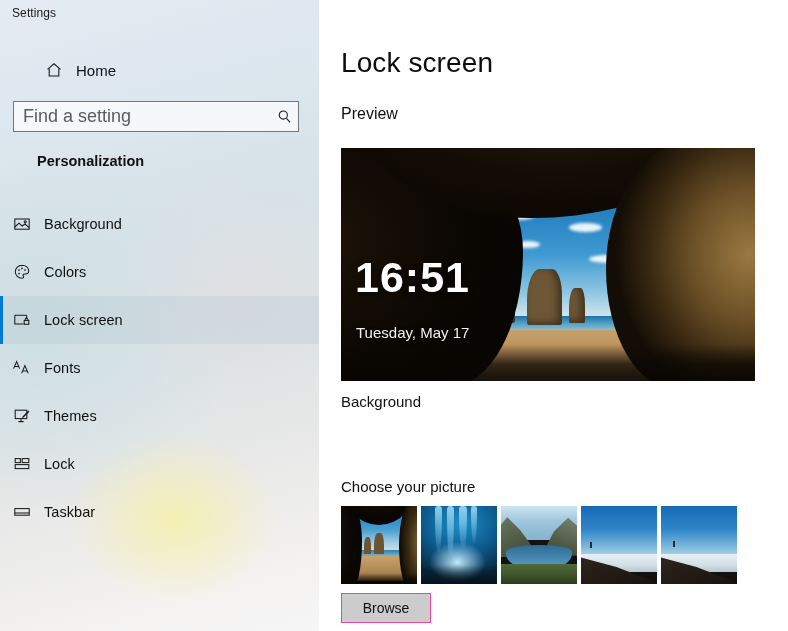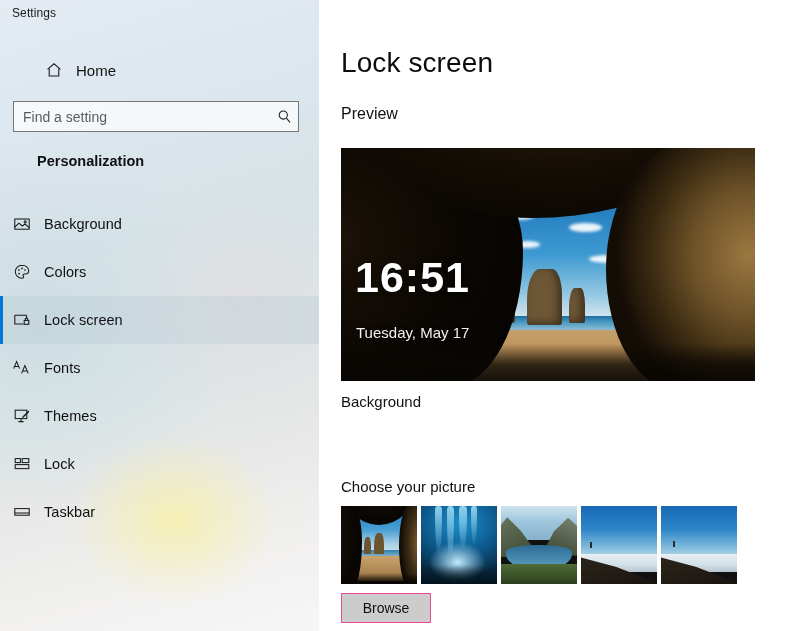--- a/index.html
+++ b/index.html
@@ -79,21 +79,21 @@
     border: 1px solid #767676;
     display: flex;
     align-items: center;
   }
   #search-input {
     flex: 1;
     border: none;
     outline: none;
     background: transparent;
     font-family: "Liberation Sans", sans-serif;
-    font-size: 14px;
+    font-size: 18px;
     color: #1b1b1b;
     padding: 0 6px 0 9px;
   }
   #search-input::placeholder { color: #5c5c5c; opacity: 1; }
   #search-icon-wrap {
     width: 28px;
     display: flex;
     align-items: center;
     justify-content: center;
     color: #1a1a1a;

